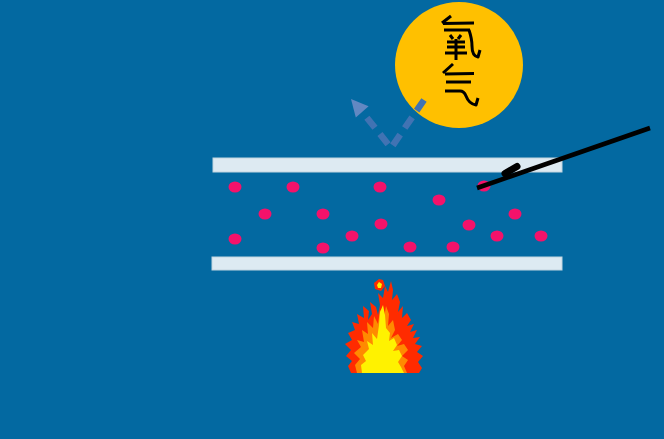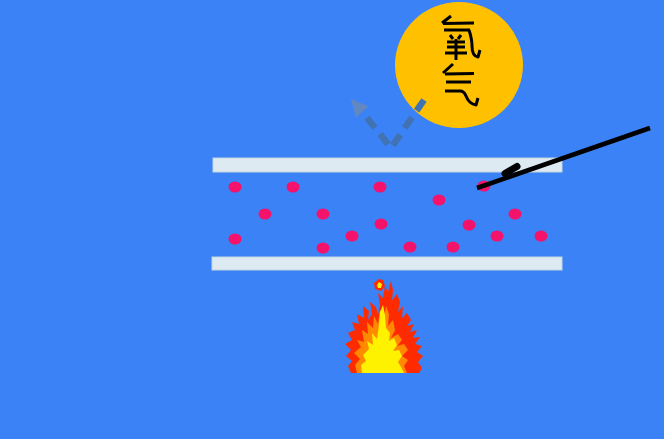--- a/index.html
+++ b/index.html
@@ -1,17 +1,17 @@
 <!DOCTYPE html>
 <html><head>
 <meta charset="utf-8">
 <style>
   html,body{margin:0;padding:0;background:#000;}
   body{width:664px;height:439px;overflow:hidden;font-family:"DejaVu Sans",sans-serif;}
-  .stage{position:relative;width:664px;height:439px;background:#3b82f6;}
+  .stage{position:relative;width:664px;height:439px;background:#0369a1;}
   svg.scene{position:absolute;left:0;top:0;}
   .bubble-label{
     position:absolute;left:395px;top:2px;width:128px;height:126px;
     display:flex;align-items:center;justify-content:center;text-align:center;
     font-size:40px;line-height:48px;font-weight:bold;
     color:transparent;pointer-events:none;white-space:pre-line;
     font-family:"DejaVu Sans",sans-serif;
   }
 </style>
 </head>

